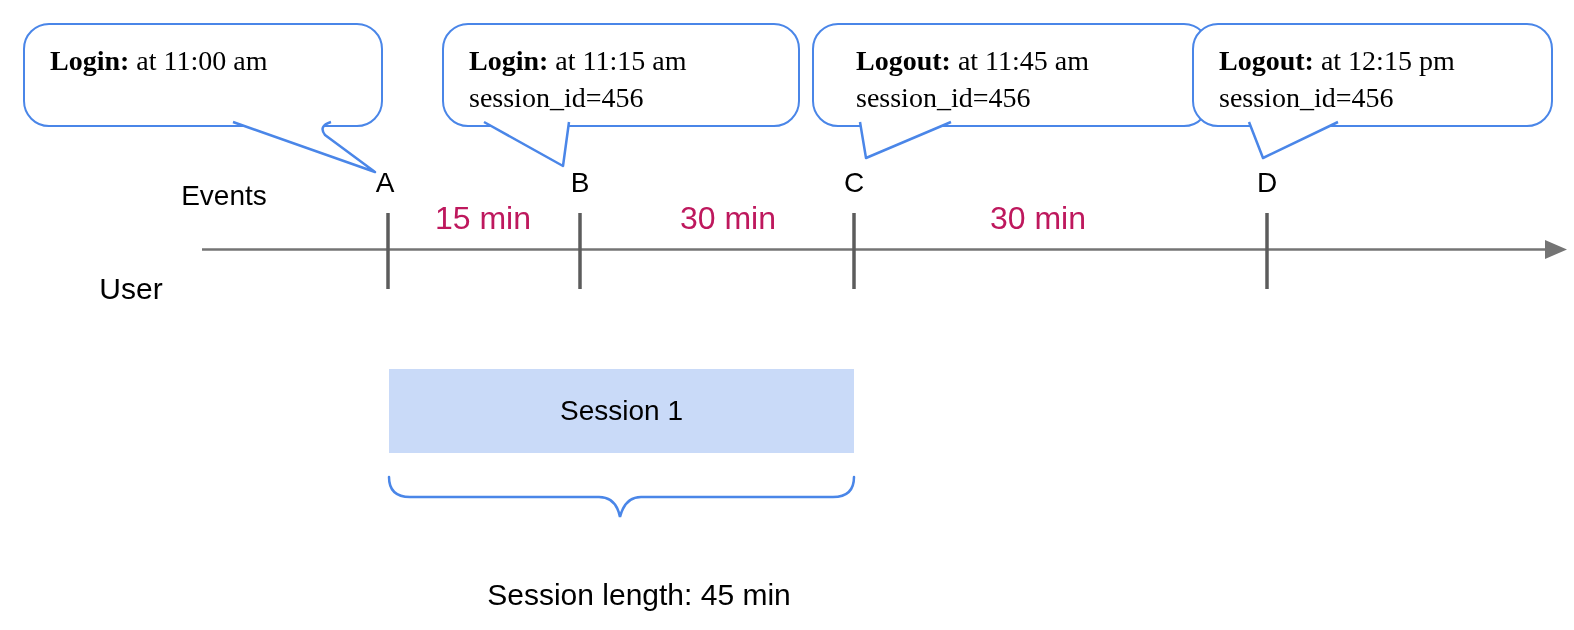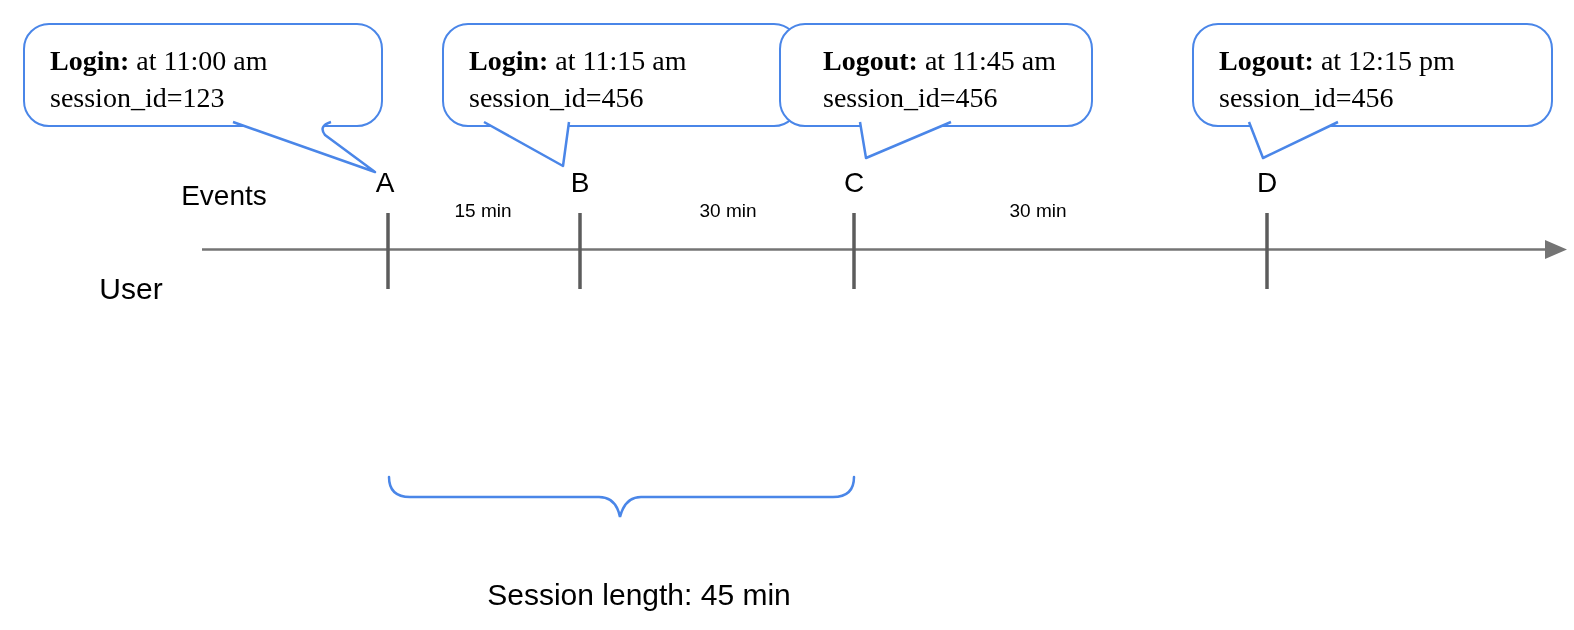--- a/index.html
+++ b/index.html
@@ -9,55 +9,57 @@
   }
   .callout{
     position:absolute;top:23px;height:104px;box-sizing:border-box;
     background:#ffffff;border:2.5px solid #4a86e8;border-radius:26px;
     padding:17px 10px 0 25px;font-size:28px;line-height:37px;z-index:1;font-family:Liberation Serif, serif;
   }
   .callout .b{font-weight:700;}
   .overlay{position:absolute;left:0;top:0;z-index:2;pointer-events:none;}
   .lbl{position:absolute;white-space:nowrap;z-index:3;}
   .evt-letter{font-size:28px;top:167px;transform:translateX(-50%);}
-  .interval{font-size:19px;top:200px;transform:translateX(-50%);color:#000000;}
+  .interval{font-size:32px;top:200px;transform:translateX(-50%);color:#be185d;}
   .events-lbl{font-size:28px;top:167px;transform:translateX(-50%);margin-top:13px;}
   .user-lbl{font-size:30px;top:240px;transform:translateX(-50%);margin-top:32px;}
   .session-box{
     position:absolute;left:389px;top:369px;width:465px;height:84px;
     background:#c9daf8;display:flex;align-items:center;justify-content:center;
     font-size:28px;z-index:1;
   }
   .session-length{font-size:30px;top:578px;left:618px;transform:translateX(-50%);margin-left:21px;}
 </style>
 </head>
 <body>
 
 <div class="canvas">
 
   <div class="callout" style="left:23px;width:360px;">
     <div><span class="b">Login:</span><span> at 11:00 am</span></div>
-    <div>session_id=123</div>
   </div>
 
   <div class="callout" style="left:420px;width:358px;margin-left:22px;">
     <div><span class="b">Login:</span><span> at 11:15 am</span></div>
     <div>session_id=456</div>
   </div>
 
-  <div class="callout" style="left:779px;width:314px;padding-left:42px;">
+  <div class="callout" style="left:812px;width:398px;padding-left:42px;">
     <div><span class="b">Logout:</span><span> at 11:45 am</span></div>
     <div>session_id=456</div>
   </div>
 
   <div class="callout" style="left:1192px;width:361px;">
     <div><span class="b">Logout:</span><span> at 12:15 pm</span></div>
     <div>session_id=456</div>
   </div>
 
+  <div class="session-box">
+    <span>Session 1</span>
+  </div>
 
   <svg class="overlay" width="1574" height="630" viewBox="0 0 1574 630">
 
     <path d="M 233,122 L 375,172 L 325,135 Q 318,126 331,122" fill="#ffffff" stroke="#4a86e8" stroke-width="2.5" stroke-linejoin="round"></path>
     <path d="M 484,122 L 563,166 L 569,122" fill="#ffffff" stroke="#4a86e8" stroke-width="2.5" stroke-linejoin="round"></path>
     <path d="M 860,122 L 866,158 L 951,122" fill="#ffffff" stroke="#4a86e8" stroke-width="2.5" stroke-linejoin="round"></path>
     <path d="M 1249,122 L 1263,158 L 1338,122" fill="#ffffff" stroke="#4a86e8" stroke-width="2.5" stroke-linejoin="round"></path>
 
     <line x1="202" y1="249.5" x2="1547" y2="249.5" stroke="#747474" stroke-width="2.5"></line>
     <polygon points="1545,240 1567,249.5 1545,259" fill="#747474"></polygon>

